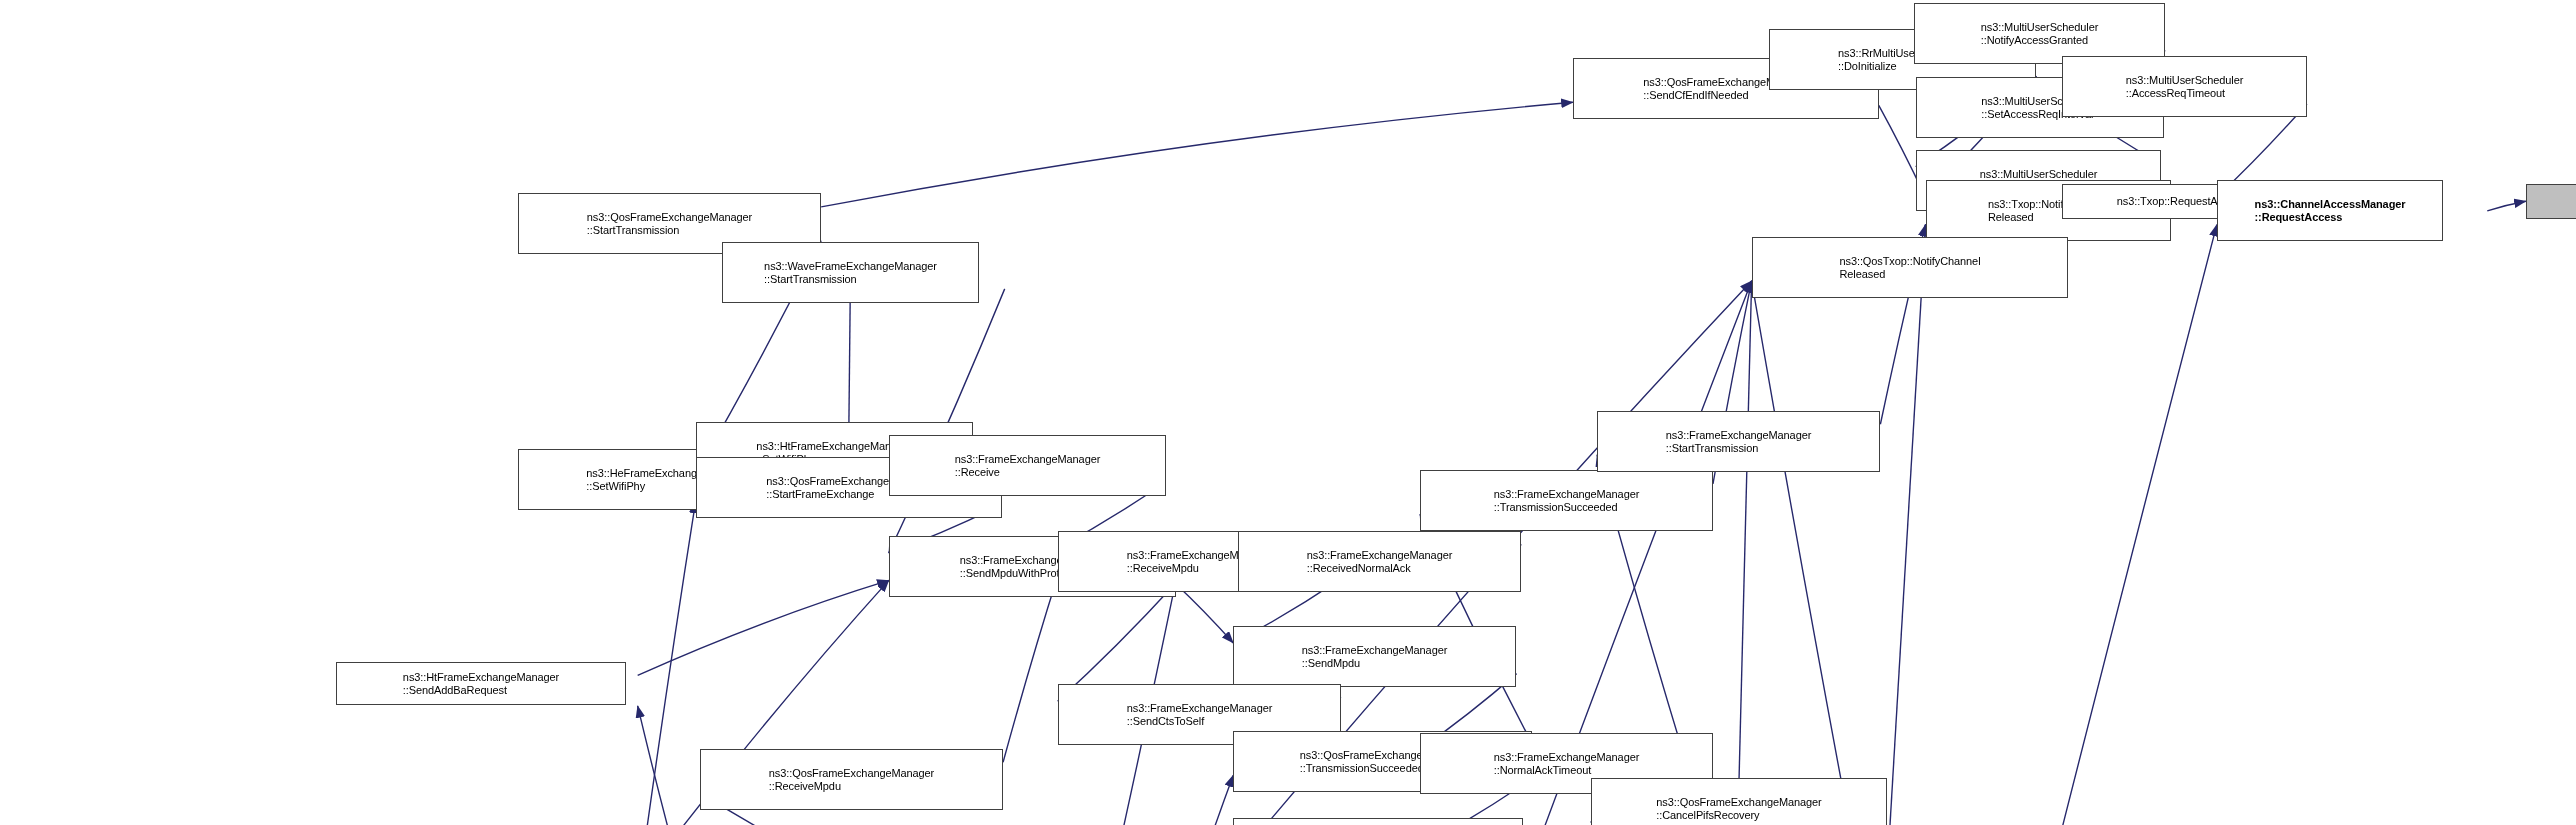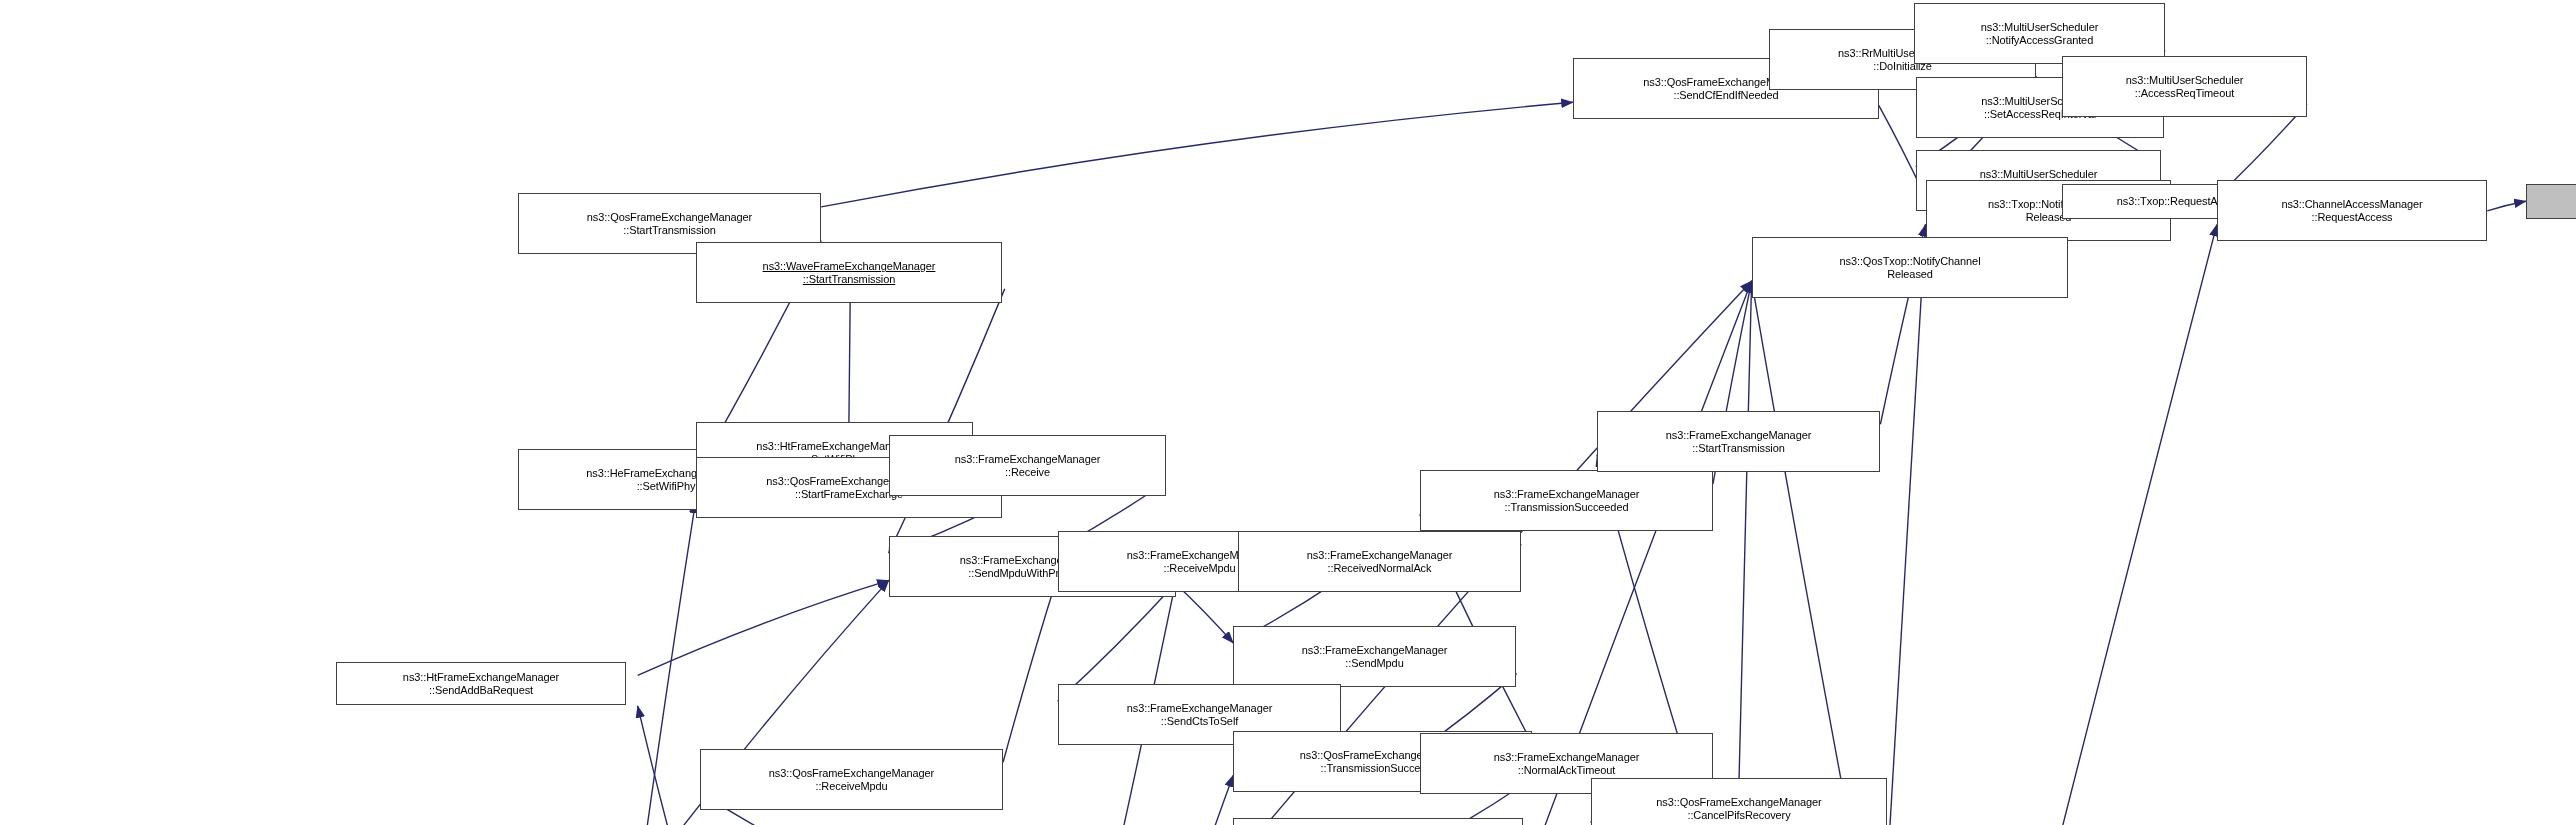--- a/index.html
+++ b/index.html
@@ -27,21 +27,21 @@
     position: absolute;
     box-sizing: border-box;
     border: 0.6px solid #404040;
     background: #ffffff;
     color: #000000;
     font-size: 11px;
     line-height: 1.12;
     display: flex;
     align-items: center;
     justify-content: center;
-    text-align: center;
+    text-align: left;
     white-space: pre-line;
     letter-spacing: -0.1px;
     padding: 0 1.9px;
   }
   .node.thick {
     border: 1.3px solid #404040;
   }
   .node.highlight {
     background: #bfbfbf;
     border: 1.3px solid #404040;
@@ -152,21 +152,21 @@
   </svg>
   <div id="node-layer">
       <div class="node thick" id="n_ht_sendaddbarequest" style="left: 336px; top: 662px; width: 290px; height: 43px;"><span>ns3::HtFrameExchangeManager
 ::SendAddBaRequest</span></div>
       <div class="node" id="n_he_setwifiphy" style="left: 518px; top: 449px; width: 296px; height: 61px;"><span>ns3::HeFrameExchangeManager
 ::SetWifiPhy</span></div>
       <div class="node" id="n_ht_setwifiphy" style="left: 696px; top: 422px; width: 277px; height: 61px;"><span>ns3::HtFrameExchangeManager
 ::SetWifiPhy</span></div>
       <div class="node" id="n_qos_starttransmission_tl" style="left: 518px; top: 193px; width: 303px; height: 61px;"><span>ns3::QosFrameExchangeManager
 ::StartTransmission</span></div>
-      <div class="node" id="n_wave_starttransmission" style="left: 696px; top: 242px; width: 306px; height: 61px; text-decoration: underline;"><span>ns3::WaveFrameExchangeManager
+      <div class="node" id="n_wave_starttransmission" style="left: 722px; top: 242px; width: 257px; height: 61px;"><span>ns3::WaveFrameExchangeManager
 ::StartTransmission</span></div>
       <div class="node thick" id="n_qos_startframeexchange" style="left: 696px; top: 457px; width: 306px; height: 61px;"><span>ns3::QosFrameExchangeManager
 ::StartFrameExchange</span></div>
       <div class="node" id="n_fem_receive" style="left: 889px; top: 435px; width: 277px; height: 61px;"><span>ns3::FrameExchangeManager
 ::Receive</span></div>
       <div class="node thick" id="n_fem_sendmpduwithprotection" style="left: 889px; top: 536px; width: 287px; height: 61px;"><span>ns3::FrameExchangeManager
 ::SendMpduWithProtection</span></div>
       <div class="node" id="n_qos_receivempdu" style="left: 700px; top: 749px; width: 303px; height: 61px;"><span>ns3::QosFrameExchangeManager
 ::ReceiveMpdu</span></div>
       <div class="node thick" id="n_fem_receivempdu" style="left: 1058px; top: 531px; width: 283px; height: 61px;"><span>ns3::FrameExchangeManager
@@ -198,18 +198,18 @@
 ::SetAccessReqInterval</span></div>
       <div class="node" id="n_mus_doinitialize" style="left: 1916px; top: 150px; width: 245px; height: 61px;"><span>ns3::MultiUserScheduler
 ::DoInitialize</span></div>
       <div class="node thick" id="n_mus_accessreqtimeout" style="left: 2062px; top: 56px; width: 245px; height: 61px;"><span>ns3::MultiUserScheduler
 ::AccessReqTimeout</span></div>
       <div class="node thick" id="n_txop_notifychannelreleased" style="left: 1926px; top: 180px; width: 245px; height: 61px;"><span>ns3::Txop::NotifyChannel
 Released</span></div>
       <div class="node thick" id="n_qostxop_notifychannelreleased" style="left: 1752px; top: 237px; width: 316px; height: 61px;"><span>ns3::QosTxop::NotifyChannel
 Released</span></div>
       <div class="node thick" id="n_txop_requestaccess" style="left: 2062px; top: 184px; width: 238px; height: 35px;"><span>ns3::Txop::RequestAccess</span></div>
-      <div class="node thick" id="n_cam_requestaccess" style="left: 2217px; top: 180px; width: 270px; height: 61px;"><span>ns3::ChannelAccessManager
+      <div class="node thick" id="n_cam_requestaccess" style="left: 2217px; top: 180px; width: 226px; height: 61px; font-weight: bold;"><span>ns3::ChannelAccessManager
 ::RequestAccess</span></div>
       <div class="node thick highlight" id="n_notifyaccessrequested" style="left: 2526px; top: 184px; width: 316px; height: 35px;"></div>
     </div>
 </div>
 
 
 </body></html>

